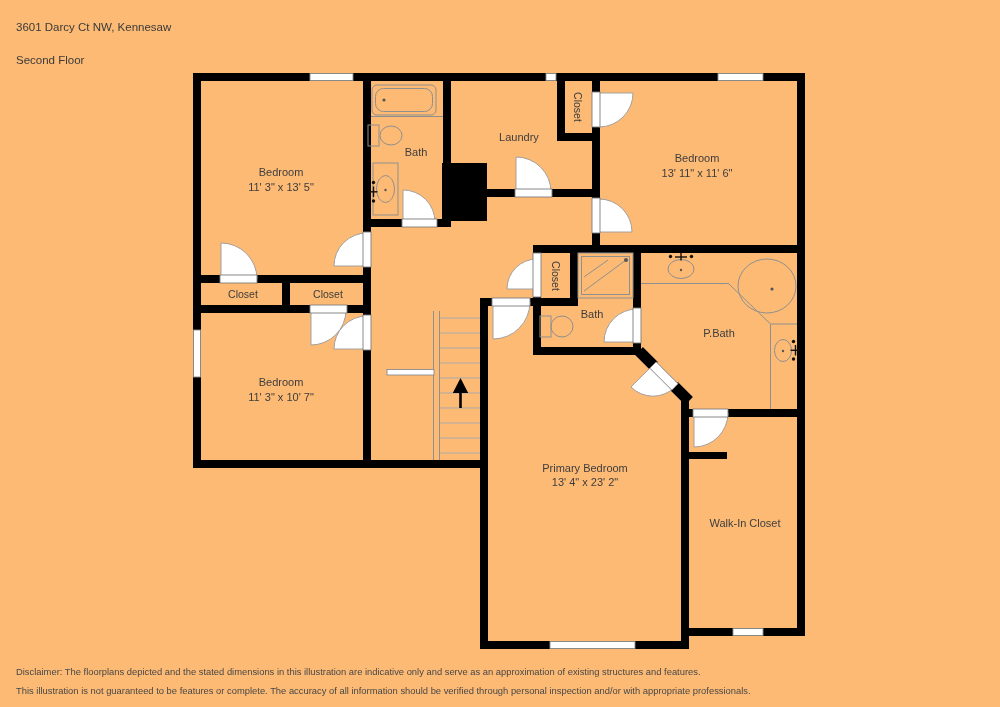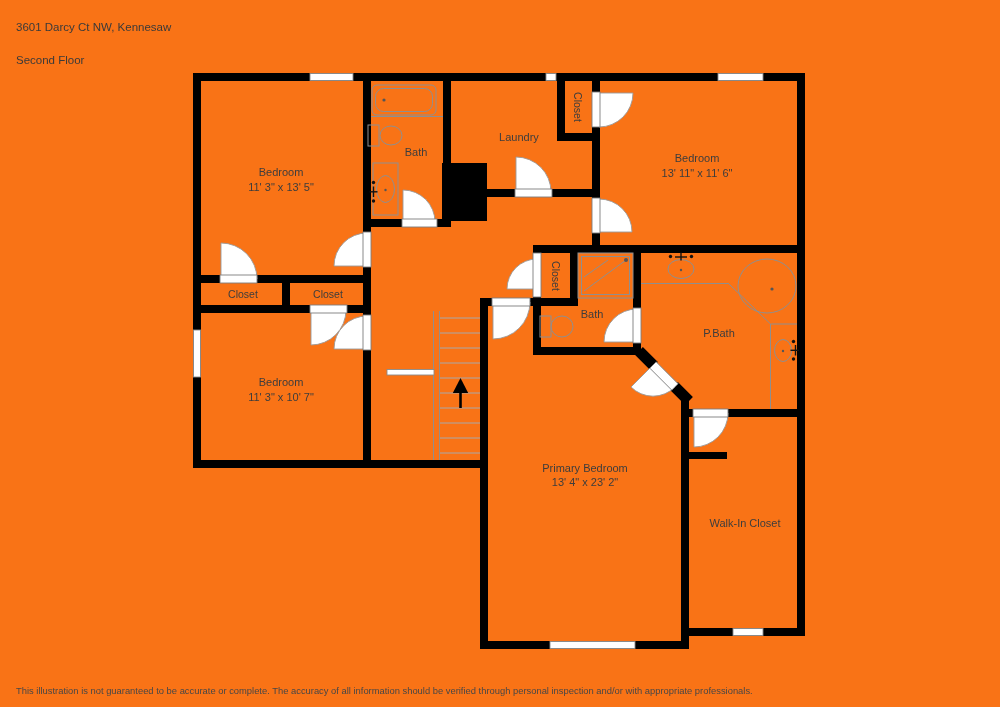--- a/index.html
+++ b/index.html
@@ -1,16 +1,16 @@
 <!DOCTYPE html>
 <html><head>
 <meta charset="utf-8">
 <style>
   html,body{margin:0;padding:0;background:#fff;}
-  #page{position:relative;width:1000px;height:707px;background:#f97316;overflow:hidden;
+  #page{position:relative;width:1000px;height:707px;background:#fdba74;overflow:hidden;
         font-family:"Liberation Sans", sans-serif;}
   .hdr{position:absolute;left:16px;color:#3a3a3a;font-size:11.5px;white-space:nowrap;}
   #hdr1{top:21px;} #hdr2{top:54px;}
   .ftr{position:absolute;left:16px;color:#474747;font-size:9.4px;white-space:nowrap;}
   #ftr1{top:666px;} #ftr2{top:685px;}
   svg text{fill:#3d3d3d;font-family:"Liberation Sans", sans-serif;font-size:11px;}
   svg text.sm{font-size:10.5px;}
   .wall{fill:#000000;}
   .win{fill:#ffffff;stroke:#8a8a8a;stroke-width:0.9;}
   .leaf{fill:#ffffff;stroke:#7d7d7d;stroke-width:0.9;}
@@ -238,14 +238,15 @@
       <text x="281" y="396.5" dominant-baseline="central">11' 3" x 10' 7"</text>
       <text class="sm" x="556" y="276" transform="rotate(90 556 276)" dominant-baseline="central">Closet</text>
       <text x="592" y="314" dominant-baseline="central">Bath</text>
       <text x="719" y="333" dominant-baseline="central">P.Bath</text>
       <text x="585" y="468" dominant-baseline="central">Primary Bedroom</text>
       <text x="585" y="482" dominant-baseline="central">13' 4" x 23' 2"</text>
       <text x="745" y="523" dominant-baseline="central">Walk-In Closet</text>
     </g>
   </svg>
 
-  <div class="ftr" id="ftr2">This illustration is not guaranteed to be accurate or complete. The accuracy of all information should be verified through personal inspection and/or with appropriate professionals.</div>
+  <div class="ftr" id="ftr1">Disclaimer: The floorplans depicted and the stated dimensions in this illustration are indicative only and serve as an approximation of existing structures and features.</div>
+  <div class="ftr" id="ftr2">This illustration is not guaranteed to be features or complete. The accuracy of all information should be verified through personal inspection and/or with appropriate professionals.</div>
 </div>
 
 </body></html>

